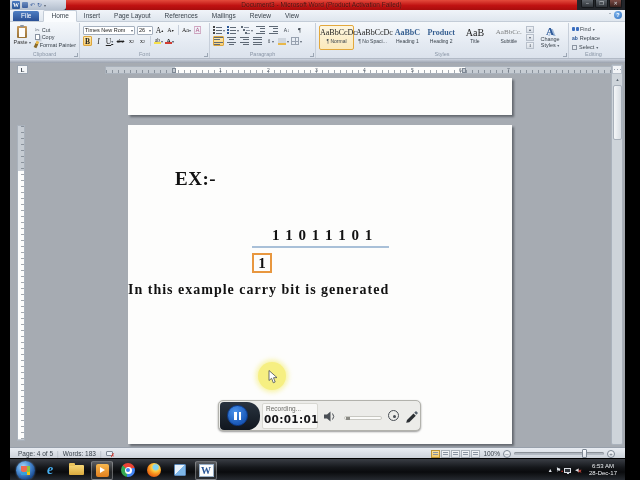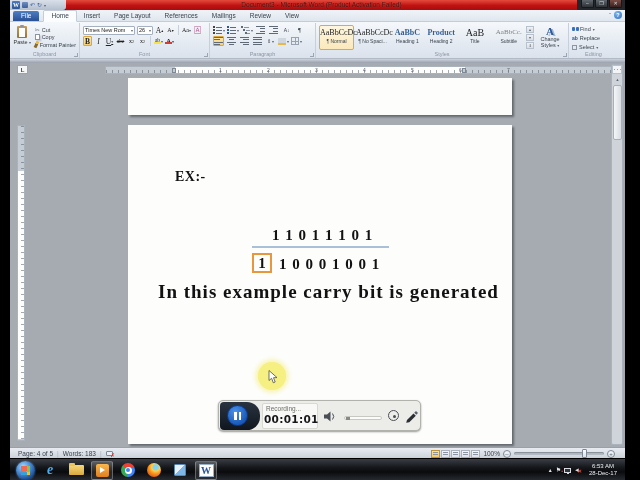--- a/index.html
+++ b/index.html
@@ -115,28 +115,28 @@
   .rnum{position:absolute;top:0;font-size:5px;line-height:7px;color:#5a6470}
   .indmark{position:absolute;width:4px;height:5px;background:#c6ccd3;border:1px solid #7e8894;top:1px}
   .vruler{position:absolute;left:7px;top:62px;width:8px;height:316px;background:#c6ccd3;border:1px solid #aab2bc}
   .vruler .vactive{position:absolute;left:0;top:45px;width:100%;height:268px;background:#fdfdfc}
   .vruler .vticks{position:absolute;left:2.5px;top:0;width:3px;height:100%;background:repeating-linear-gradient(180deg,rgba(90,100,112,.55) 0 1px,transparent 1px 6px)}
   .page{position:absolute;left:118px;width:384px;background:#fdfdfc;box-shadow:1.5px 1.5px 2px rgba(20,24,30,.45)}
   .page1{top:15px;height:37px}
   .page2{top:62px;height:319px}
   
   .doc-serif{position:absolute;font-family:"Liberation Serif",serif;font-weight:bold;color:#121212;line-height:1.1;white-space:nowrap}
-  .ex{left:47px;top:44px;font-size:14px;letter-spacing:.5px}
+  .ex{left:47px;top:44px;font-size:19px;letter-spacing:.5px}
   .bits{font-size:15px;word-spacing:2px}
   .r1{left:144px;top:76px}
   .r2{left:144px;top:102px}
   .sumline{position:absolute;left:124px;top:121px;width:137px;height:2px;background:#a9c0d8}
   .carrybox{position:absolute;left:124px;top:128px;width:20px;height:20px;border:2px solid #e8973f;font-family:"Liberation Serif",serif;font-weight:bold;font-size:15px;line-height:16px;text-align:center;color:#121212}
   .r3{left:151px;top:131px}
-  .caption{left:30px;top:157px;font-size:19px;letter-spacing:1px}
+  .caption{left:0;top:157px;font-size:14px;letter-spacing:1px}
   
   .vscroll{position:absolute;right:2px;top:1px;width:12px;height:381px;background:#ced4da;border:1px solid #aab2bc;border-radius:2px}
   .ruler-toggle{position:absolute;left:0;top:0;width:10px;height:9px;background:#f2f4f7;border:1px solid #b8c0ca;background-image:repeating-linear-gradient(90deg,#9aa4b0 0 1px,transparent 1px 3px);background-size:8px 1px;background-position:1px 3px;background-repeat:no-repeat}
   .scroll-up{position:absolute;left:1px;top:11px;width:9px;height:7px;font-size:4px;line-height:7px;text-align:center;color:#5a6470}
   .scroll-thumb{position:absolute;left:1px;top:20px;width:9px;height:55px;background:linear-gradient(90deg,#f4f6f8,#d8dde3);border:1px solid #a8b0ba;border-radius:2px}
   
   .cursor-glow{position:absolute;left:248px;top:299px;width:28px;height:28px;border-radius:50%;background:#f6ef82;box-shadow:0 0 5px 2px rgba(246,239,130,.75)}
   .cursor-glow svg{position:absolute;left:10px;top:8px}
   
   .recorder{position:absolute;left:208px;top:337px;width:203px;height:31px;background:#ecece9;border:1px solid #b2b2ac;border-radius:5px;box-shadow:0 1px 2px rgba(0,0,0,.4)}
@@ -456,21 +456,20 @@
         <div class="vticks"></div>
       </div>
 
       <div class="page page1"></div>
 
       <div class="page page2" style="position:absolute">
         <span class="doc-serif ex">EX:-</span>
         <span class="doc-serif bits r2">1 1 0 1 1 1 0 1</span>
         <span class="sumline"></span>
         <span class="carrybox">1</span>
-        <span class="doc-serif bits r3">1 0 0 0 1 0 0 1</span>
         <span class="doc-serif caption">In this example carry bit is generated</span>
       </div>
 
       <div class="vscroll">
         <span class="ruler-toggle"></span>
         <span class="scroll-up">▲</span>
         <span class="scroll-thumb"></span>
       </div>
 
       <div class="cursor-glow">

